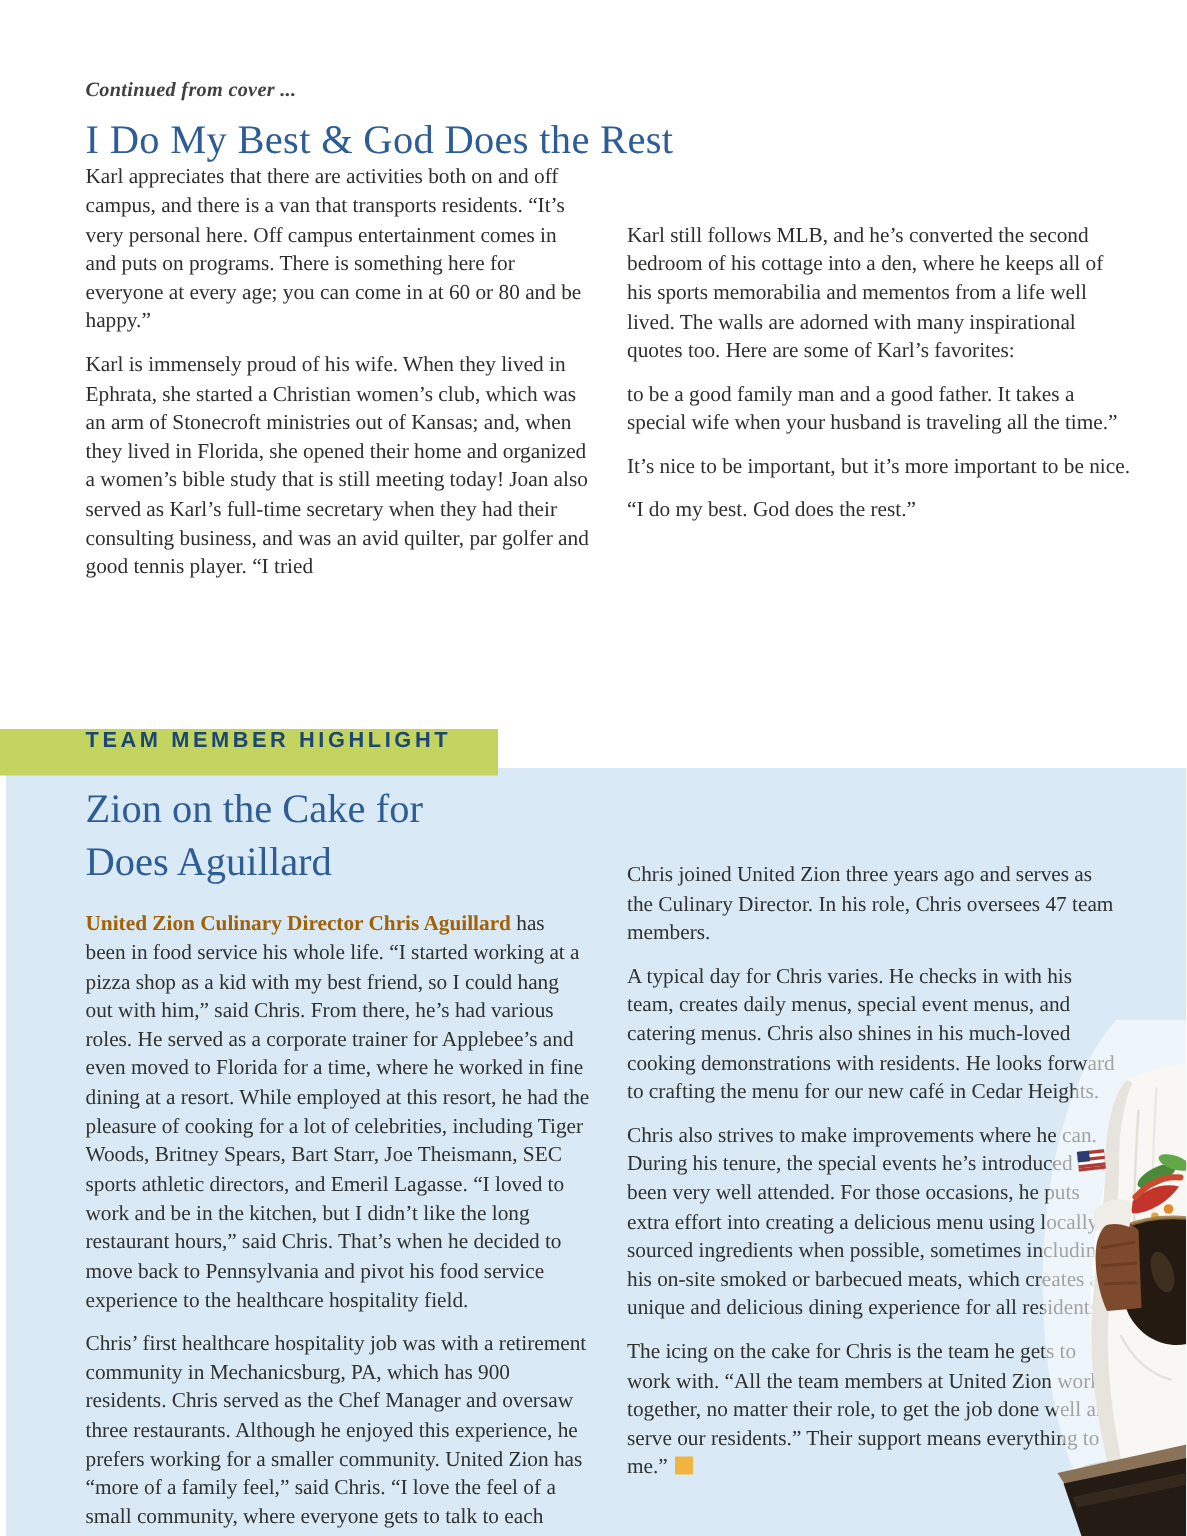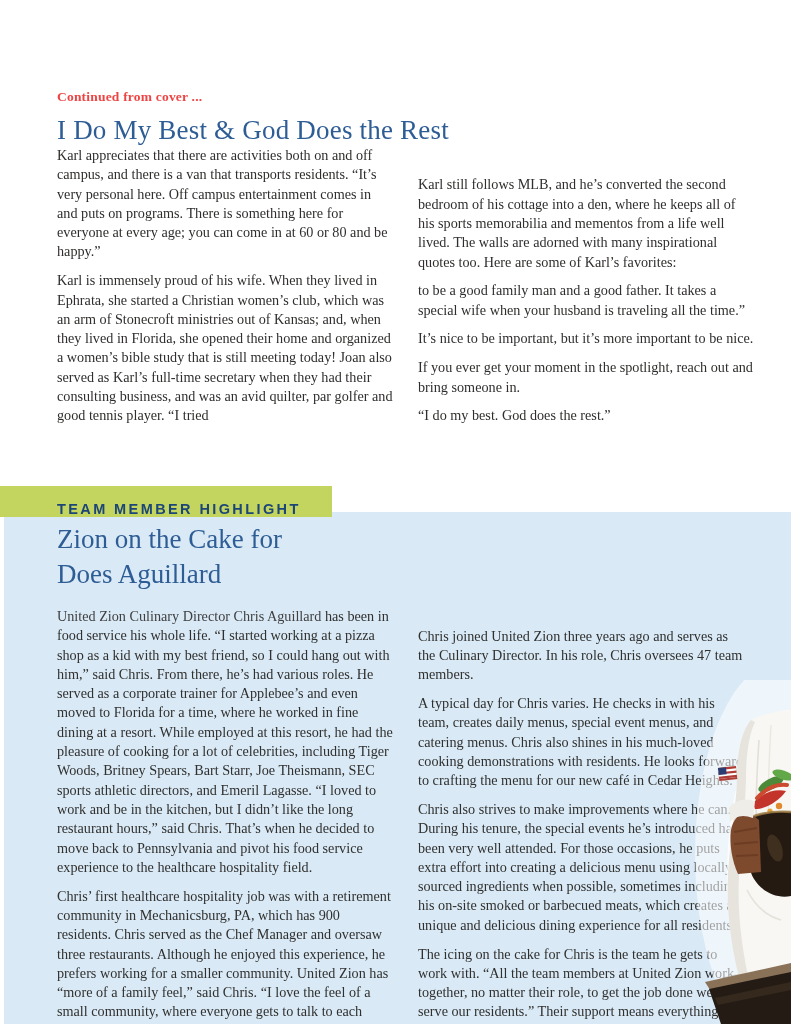--- a/index.html
+++ b/index.html
@@ -14,34 +14,34 @@
     color: #2f2e2c;
   }
 
   
   .article-top {
     position: absolute;
     left: 57px; top: 52px;
     width: 698px;
   }
   .kicker {
+    font-style: italic;
     font-weight: bold;
     font-size: 13.5px;
-    color: #ef4444;
+    color: #404040;
     letter-spacing: 0.2px;
     margin-bottom: 10px;
-    margin-top: 37px;
   }
   h1.article-title {
     font-size: 27px;
     font-weight: normal;
     color: #2e5d95;
     letter-spacing: 0.2px;
   }
-  .columns { display: flex; gap: 25px; align-items: flex-end; }
+  .columns { display: flex; gap: 25px; align-items: center; }
   .col { width: 336px; }
   .col p {
     font-size: 14.2px;
     line-height: 19.3px;
     margin-bottom: 9.5px;
     color: #2f2e2c;
   }
   .endmark {
     display: inline-block;
     width: 12px; height: 12px;
@@ -56,21 +56,21 @@
     left: 4px; top: 512px;
     width: 787px; height: 512px;
     background: #d9e9f6;
   }
   .section-banner {
     position: absolute;
     left: 0; top: 486px;
     width: 332px; height: 31px;
     background: #c3d55f;
     display: flex;
-    align-items: flex-end;
+    align-items: flex-start;
     padding-left: 57px;
     z-index: 3;
   }
   .section-banner span {
     font-family: "Liberation Sans", sans-serif;
     font-weight: bold;
     font-size: 14.5px;
     letter-spacing: 2.4px;
     color: #1c4677;
   }
@@ -81,22 +81,22 @@
     z-index: 2;
   }
   h2.highlight-title {
     font-size: 27px;
     font-weight: normal;
     color: #2e5d95;
     line-height: 35px;
     margin-bottom: 15px;
   }
   .lead-in {
-    font-weight: normal;
-    color: #404040;
+    font-weight: bold;
+    color: #a16207;
   }
   .highlight-content .col p { color: #30302e; }
   .highlight-content .col-right { width: 330px; }
 
   
   .chef-photo {
     position: absolute;
     right: 0; top: 680px;
     width: 120px; height: 344px;
     z-index: 4;
@@ -112,21 +112,20 @@
     <h1 class="article-title">I Do My Best &amp; God Does the Rest</h1>
     <div class="columns">
       <div class="col">
         <p>Karl appreciates that there are activities both on and off campus, and there is a van that transports residents. “It’s very personal here. Off campus entertainment comes in and puts on programs. There is something here for everyone at every age; you can come in at 60 or 80 and be happy.”</p>
         <p>Karl is immensely proud of his wife. When they lived in Ephrata, she started a Christian women’s club, which was an arm of Stonecroft ministries out of Kansas; and, when they lived in Florida, she opened their home and organized a women’s bible study that is still meeting today! Joan also served as Karl’s full-time secretary when they had their consulting business, and was an avid quilter, par golfer and good tennis player. “I tried</p>
       </div>
       <div class="col">
         <p>Karl still follows MLB, and he’s converted the second bedroom of his cottage into a den, where he keeps all of his sports memorabilia and mementos from a life well lived. The walls are adorned with many inspirational quotes too. Here are some of Karl’s favorites:</p>
         <p>to be a good family man and a good father. It takes a special wife when your husband is traveling all the time.”</p>
         <p>It’s nice to be important, but it’s more important to be nice.</p>
-        <p>If you ever get your moment in the spotlight, reach out and bring someone in.</p>
         <p>“I do my best. God does the rest.”</p>
       </div>
     </div>
   </section>
 
   <div class="highlight-bg"></div>
 
   <div class="section-banner">
     <span>TEAM MEMBER HIGHLIGHT</span>
   </div>

